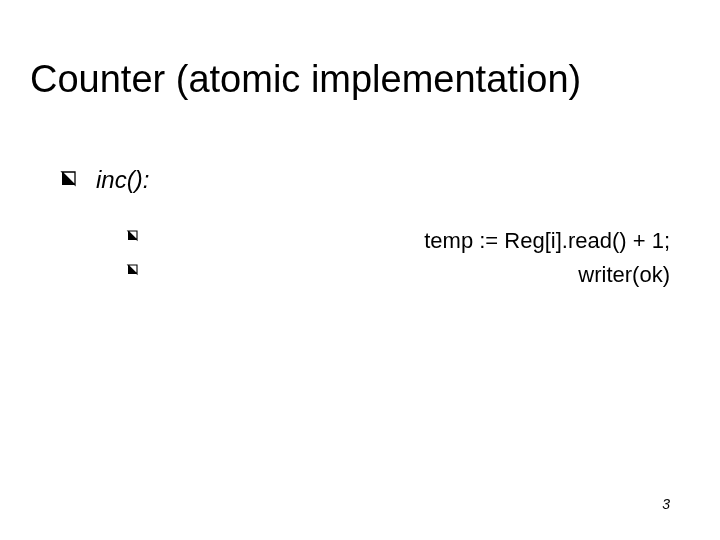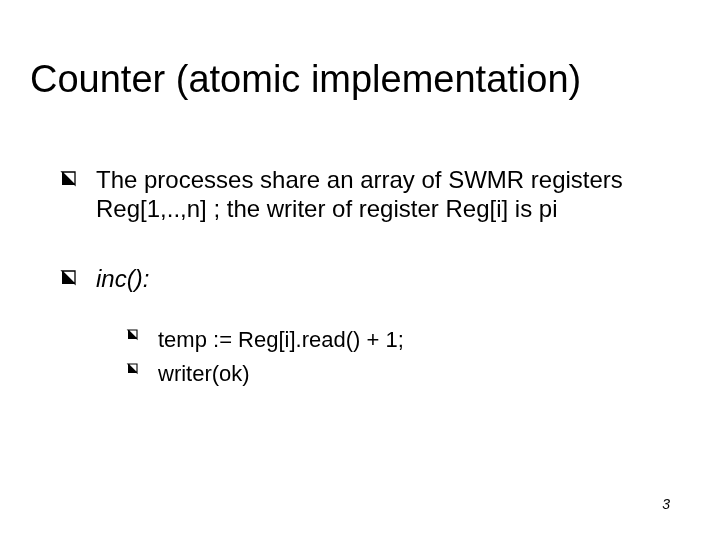--- a/index.html
+++ b/index.html
@@ -45,20 +45,21 @@
     font-style: italic;
   }
   .lvl1 .bullet {
     position: absolute;
     left: 0;
     top: 5px;
   }
   .lvl2-group {
     margin-top: -10px;
     padding-left: 66px;
+    text-align: right;
   }
   .lvl2 {
     position: relative;
     font-size: 22px;
     line-height: 1.55;
     padding-left: 32px;
   }
   .lvl2 .bullet {
     position: absolute;
     left: 0;
@@ -77,29 +78,20 @@
 </style>
 </head>
 <body>
 
 <div class="slide">
 
   <div class="title">Counter (atomic implementation)</div>
 
   <div class="body">
 
-    <div class="lvl1">
-      <span class="bullet">
-        <svg width="18" height="18" viewBox="0 0 18 18">
-          <path d="M2 2 L15 2 L15 15 Z" fill="none" stroke="#000" stroke-width="1.3"></path>
-          <path d="M2 2 L2 15 L15 15 Z" fill="#000"></path>
-        </svg>
-      </span>
-      <span>The processes share an array of SWMR registers Reg[1,..,n] ; the writer of register Reg[i] is pi</span>
-    </div>
 
     <div class="lvl1 italic">
       <span class="bullet">
         <svg width="18" height="18" viewBox="0 0 18 18">
           <path d="M2 2 L15 2 L15 15 Z" fill="none" stroke="#000" stroke-width="1.3"></path>
           <path d="M2 2 L2 15 L15 15 Z" fill="#000"></path>
         </svg>
       </span>
       <span>inc():</span>
     </div>

